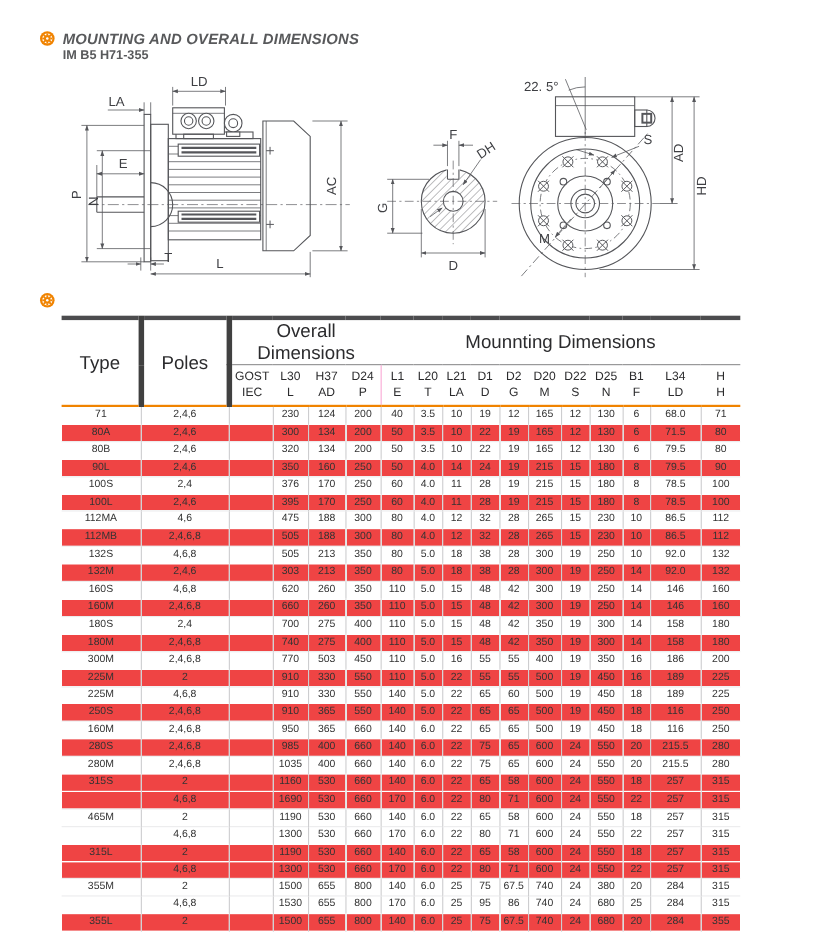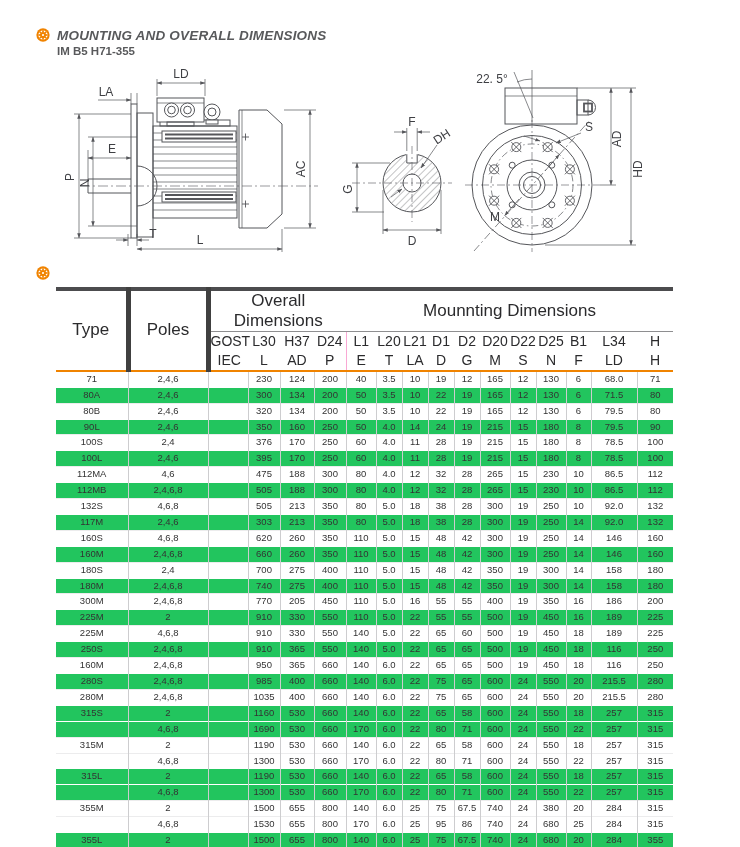--- a/index.html
+++ b/index.html
@@ -11,26 +11,26 @@
   #sub1{position:absolute;left:57px;top:45px;font-weight:bold;font-size:11.5px;color:#58595B;}
   #h2{top:266px;} #h2 .ttl{font-size:11.5px;}
   #drawings{position:absolute;left:0;top:65px;}
   .dl{font-size:12px;fill:#3E3F43;}
   table{position:absolute;left:56px;top:287px;width:617px;border-collapse:collapse;table-layout:fixed;
         border-top:4px solid #4C4C4E;border-bottom:4px solid #4C4C4E;}
   thead th{font-weight:normal;color:#2B2B2D;padding:0;}
   tr.grp th{height:19px;font-size:17px;}
   th.gl{border-bottom:1px solid #8E8E90;}
   th.typeh,th.polesh{font-size:12.5px;border-right:5px solid #404040;border-bottom:2px solid #F08300;}
-  tr.sub th{height:36px;font-size:14px;line-height:1.35;vertical-align:middle;border-bottom:2px solid #F08300;}
+  tr.sub th{height:36px;font-size:11px;line-height:1.35;vertical-align:middle;border-bottom:2px solid #F08300;}
   tr.sub th.gb{border-right:1px solid #f9a8d4;}
   tbody td{height:14.9px;line-height:14.9px;font-size:9.5px;color:#333;text-align:center;
            padding:0;overflow:hidden;border-right:1px solid #CDCDCF;}
   tbody td:last-child{border-right:none;}
-  tbody tr.shade{background:#22c55e;margin-top:20px;}
+  tbody tr.shade{background:#ef4444;margin-top:20px;}
   tbody tr.shade td{border-top:1px solid #FFFFFF;}
   tbody tr:not(.shade) td{border-top:1px solid #ECECED;}
   tbody tr:first-child td{border-top:none;}
 </style>
 </head>
 <body>
 
 <div class="sec-head" id="h1">
   <svg width="14" height="14" viewBox="0 0 20 20">
     <circle cx="10" cy="10" r="9.5" fill="#F08300"></circle>
@@ -493,21 +493,21 @@
         <td>38</td>
         <td>28</td>
         <td>300</td>
         <td>19</td>
         <td>250</td>
         <td>10</td>
         <td>92.0</td>
         <td>132</td>
       </tr>
       <tr class="shade">
-        <td>117M</td>
+        <td>132M</td>
         <td>2,4,6</td>
         <td></td>
         <td>303</td>
         <td>213</td>
         <td>350</td>
         <td>80</td>
         <td>5.0</td>
         <td>18</td>
         <td>38</td>
         <td>28</td>
@@ -592,21 +592,21 @@
         <td>300</td>
         <td>14</td>
         <td>158</td>
         <td>180</td>
       </tr>
       <tr>
         <td>300M</td>
         <td>2,4,6,8</td>
         <td></td>
         <td>770</td>
-        <td>205</td>
+        <td>503</td>
         <td>450</td>
         <td>110</td>
         <td>5.0</td>
         <td>16</td>
         <td>55</td>
         <td>55</td>
         <td>400</td>
         <td>19</td>
         <td>350</td>
         <td>16</td>
@@ -759,21 +759,21 @@
         <td>80</td>
         <td>71</td>
         <td>600</td>
         <td>24</td>
         <td>550</td>
         <td>22</td>
         <td>257</td>
         <td>315</td>
       </tr>
       <tr>
-        <td>315M</td>
+        <td>465M</td>
         <td>2</td>
         <td></td>
         <td>1190</td>
         <td>530</td>
         <td>660</td>
         <td>140</td>
         <td>6.0</td>
         <td>22</td>
         <td>65</td>
         <td>58</td>

